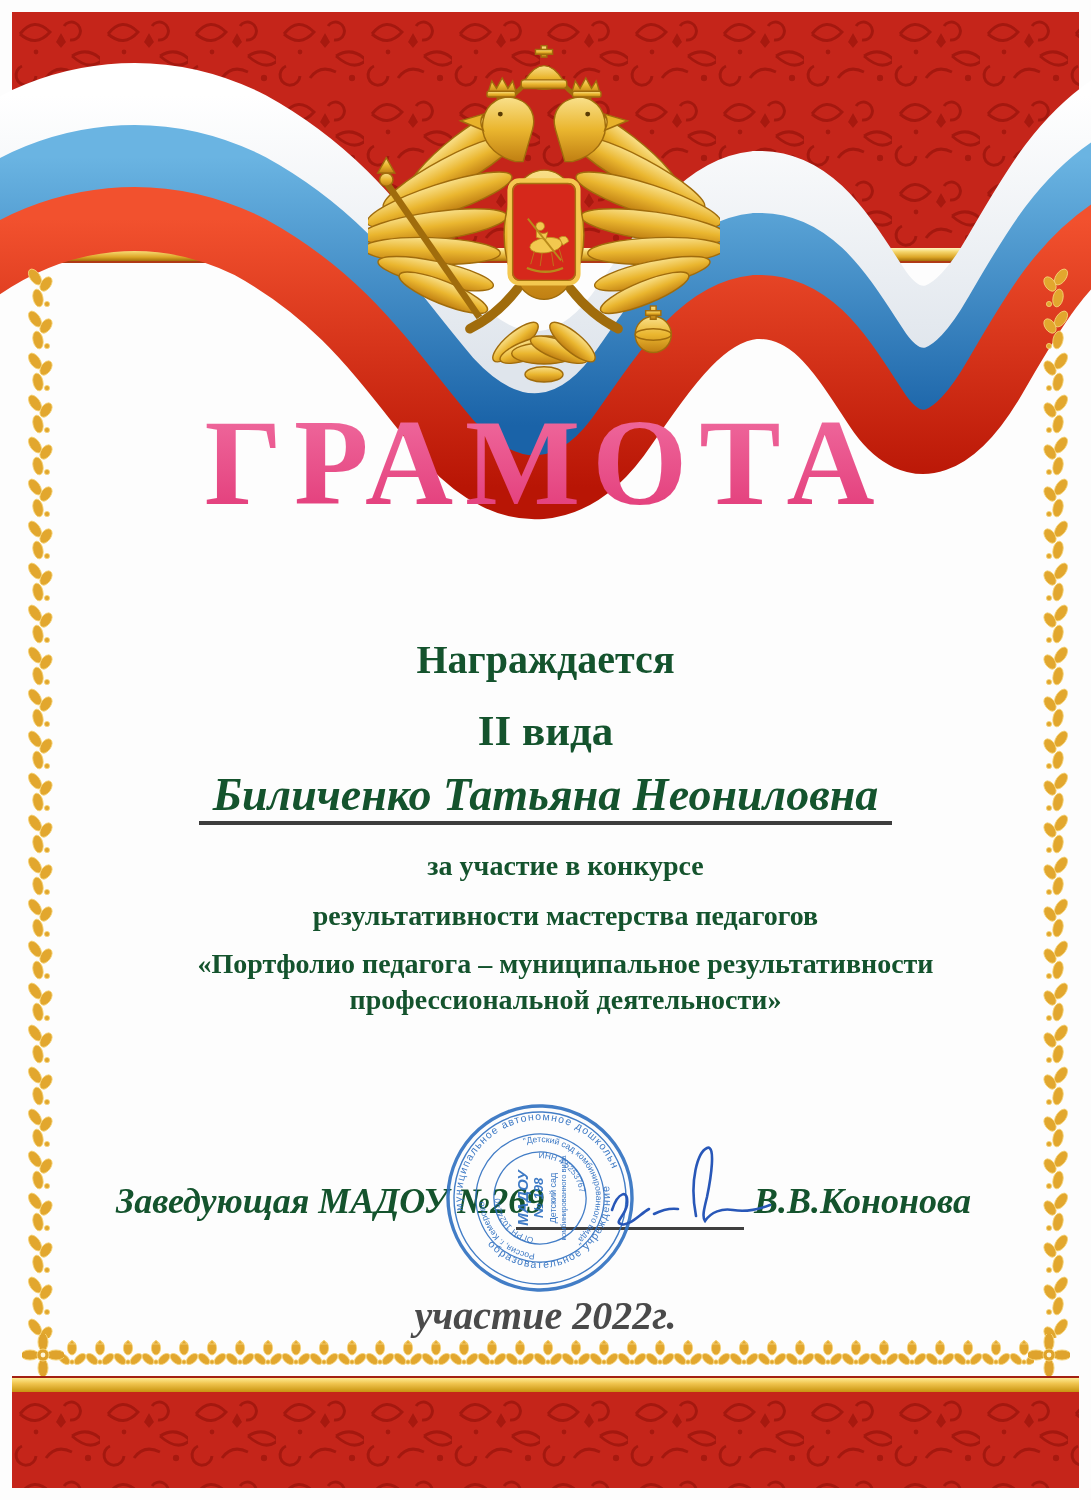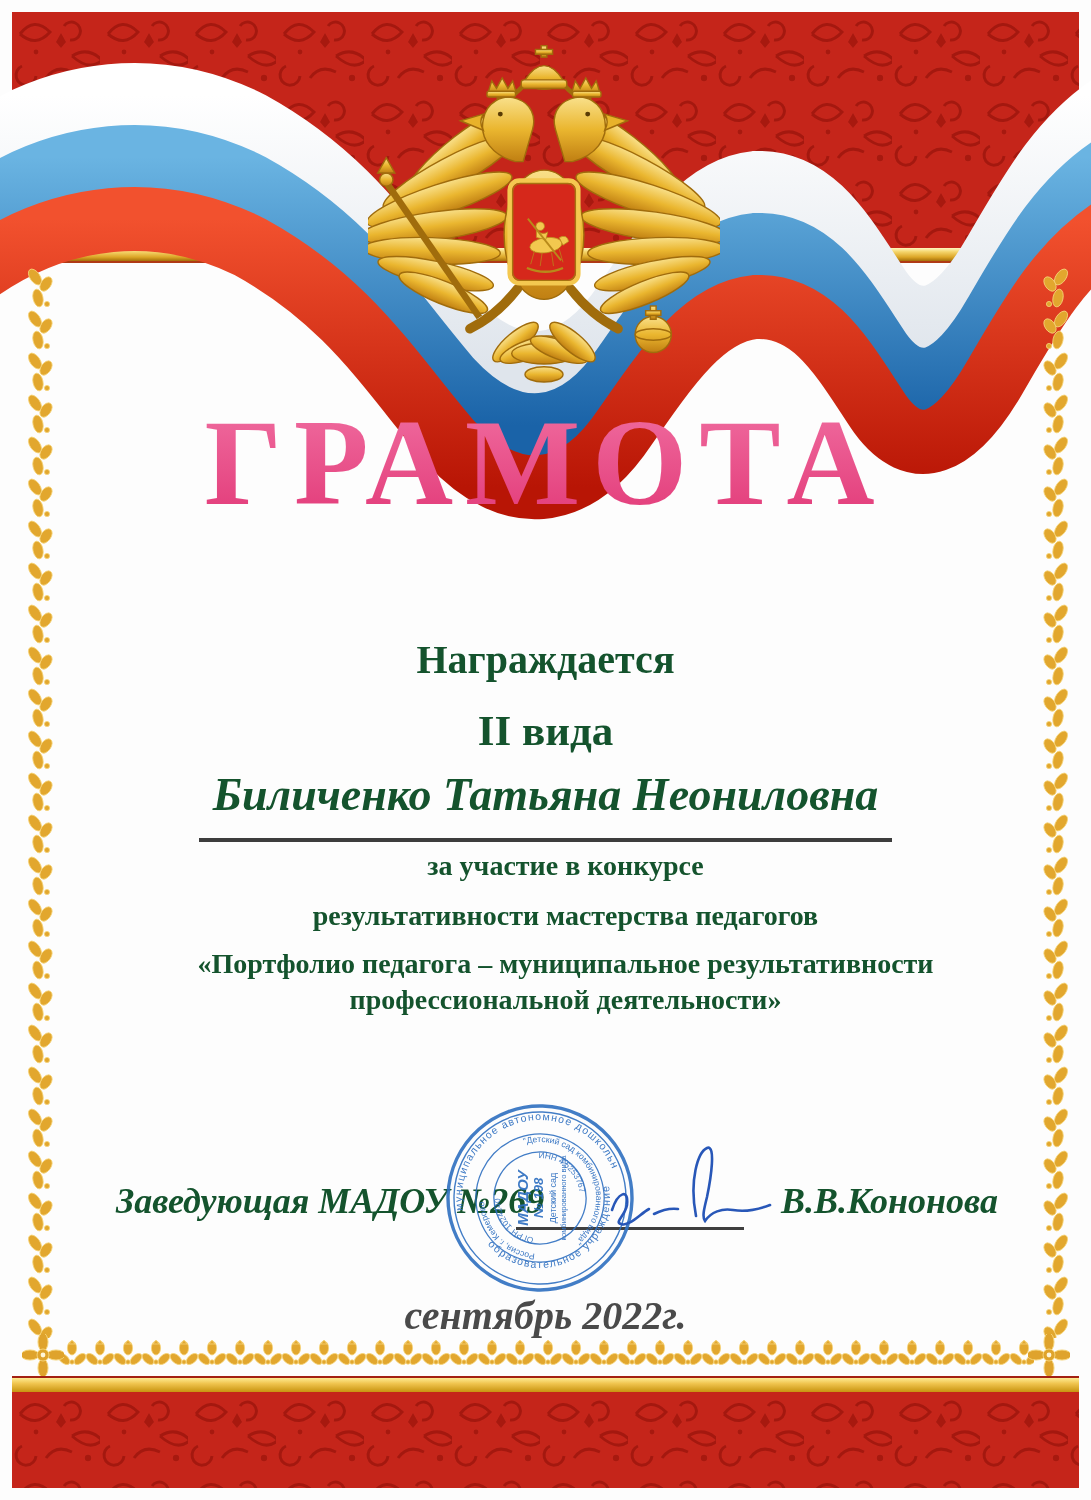--- a/index.html
+++ b/index.html
@@ -8,24 +8,24 @@
   .abs{position:absolute;}
   .ctr{left:0;width:100%;text-align:center;}
   .txt{color:#14532d;}
   .title{top:402px;font-size:122px;font-weight:bold;line-height:1;letter-spacing:12px;
          background:linear-gradient(180deg,#f170a4 0%,#f06da0 0%,#e23a78 100%);
          -webkit-background-clip:text;background-clip:text;color:transparent;}
   .awarded{top:636px;font-size:40px;font-weight:bold;}
   .place{top:706px;font-size:43px;font-weight:bold;}
   .recipient-wrap{top:768px;}
   .recipient{display:inline-block;font-size:46px;font-weight:bold;font-style:italic;
-             border-bottom:4px solid #3d3d3d;padding:0 14px 17px 14px;}
+             border-bottom:4px solid #3d3d3d;padding:0 14px 0 14px;}
   .line27{font-size:28px;font-weight:bold;padding-left:20px;}
   .sig-role{left:116px;top:1180px;font-size:36px;font-weight:bold;font-style:italic;}
-  .sig-name{left:781px;top:1180px;font-size:36px;font-weight:bold;font-style:italic;}
+  .sig-name{left:754px;top:1180px;font-size:36px;font-weight:bold;font-style:italic;}
   .sig-underline{left:516px;top:1227px;width:228px;height:3px;background:#3f3f3f;}
   .date{top:1292px;font-size:40px;font-weight:bold;font-style:italic;color:#4a4a4a;}
   .goldbar-top{left:12px;top:248px;width:1067px;height:13px;
     background:linear-gradient(180deg,#fff6c0 0%,#f4d469 30%,#dca627 70%,#a4700a 100%);}
   .redline-top{left:12px;top:261px;width:1067px;height:2px;background:#b03a15;}
   .redline-bottom{left:12px;top:1376px;width:1067px;height:2px;background:#a32012;}
   .goldbar-bottom{left:12px;top:1378px;width:1067px;height:14px;
     background:linear-gradient(180deg,#fdeb92 0%,#f0c44e 40%,#c8940f 100%);}
   svg{display:block;}
 </style>
@@ -235,21 +235,21 @@
   </svg>
 
   <svg class="abs" style="left:592px;top:1128px;" width="230" height="110" viewBox="0 0 230 110">
     <g stroke="#2857b8" stroke-width="2.6" fill="none" stroke-linecap="round">
       <path d="M20 82 c6 -18 17 -22 15 -5 c-2 11 -13 17 -6 19 c8 3 19 -10 28 -15"></path>
       <path d="M62 86 c8 -4 16 -6 24 -5"></path>
       <path d="M104 88 c-7 -36 2 -64 11 -68 c9 -4 4 30 0 49 c-3 12 -5 20 -2 24 c6 -9 17 -13 28 -11 c11 2 24 0 37 -5"></path>
     </g>
   </svg>
 
-  <div class="abs ctr date">сентябрь 2022г.</div>
+  <div class="abs ctr date">участие 2022г.</div>
 
   <svg class="abs" style="left:58px;top:1340px;" width="976" height="28" viewBox="0 0 976 28">
     <defs>
       <pattern id="frz" width="28" height="28" patternUnits="userSpaceOnUse">
         <g fill="#e2a72e" stroke="#f6d478" stroke-width="0.8">
           <ellipse cx="14" cy="8" rx="4.6" ry="7"></ellipse>
           <path d="M14 0 l3 4 h-6 z"></path>
           <ellipse cx="6" cy="19" rx="4" ry="7" transform="rotate(-48 6 19)"></ellipse>
           <ellipse cx="22" cy="19" rx="4" ry="7" transform="rotate(48 22 19)"></ellipse>
           <circle cx="14" cy="22" r="2.2"></circle>

